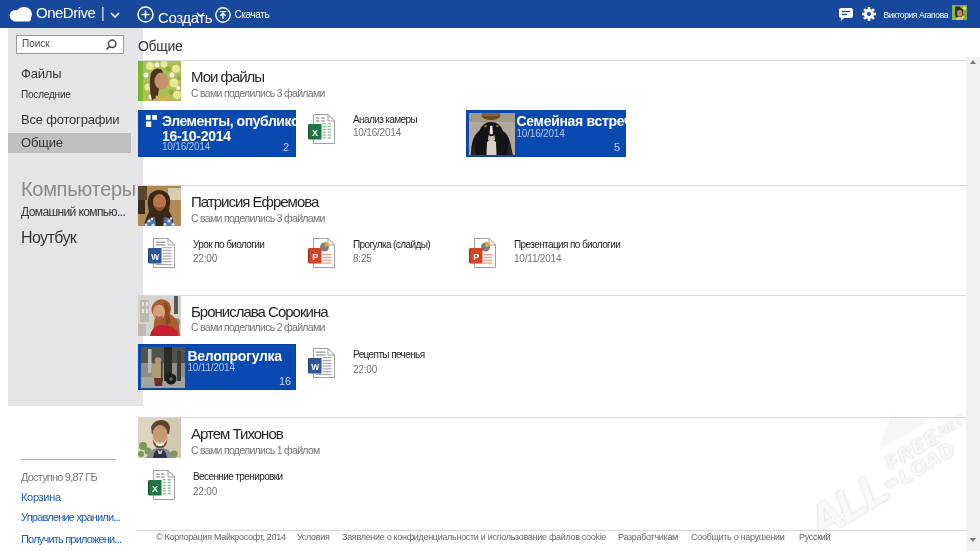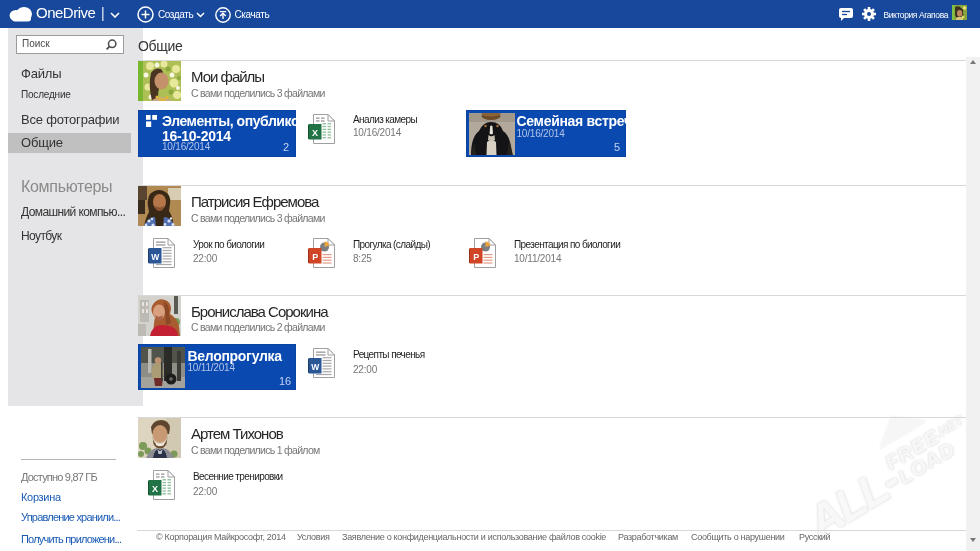--- a/index.html
+++ b/index.html
@@ -40,21 +40,21 @@
 <div class="tb" style="left:36px;top:4px;font-size:15px;letter-spacing:-0.5px">OneDrive</div>
 <div class="tb" style="left:101px;top:5px;font-size:14px;opacity:.9;font-weight:300">|</div>
 <svg class="abs" style="left:110px;top:12px" width="10" height="6" viewBox="0 0 10 6">
       <polyline points="1,1 5,5 9,1" fill="none" stroke="#fff" stroke-width="1.6"></polyline>
     </svg>
 <svg class="abs" style="left:137px;top:6px" width="17" height="17" viewBox="0 0 17 17">
  <circle cx="8.5" cy="8.5" r="7.5" fill="none" stroke="#fff" stroke-width="1.5"></circle>
  <line x1="8.5" y1="4.5" x2="8.5" y2="12.5" stroke="#fff" stroke-width="1.5"></line>
  <line x1="4.5" y1="8.5" x2="12.5" y2="8.5" stroke="#fff" stroke-width="1.5"></line>
 </svg>
-<div class="tb" style="left:158px;top:9px;font-size:10px;letter-spacing:-0.4px">Создать</div>
+<div class="tb" style="left:158px;top:9px;font-size:15px;letter-spacing:-0.4px">Создать</div>
 <svg class="abs" style="left:196px;top:12px" width="9" height="6" viewBox="0 0 9 6">
       <polyline points="1,1 4.5,4.5 8,1" fill="none" stroke="#fff" stroke-width="1.5"></polyline>
     </svg>
 <svg class="abs" style="left:215px;top:6.5px" width="16" height="16" viewBox="0 0 16 16">
  <circle cx="8" cy="8" r="7.2" fill="none" stroke="#fff" stroke-width="1.4"></circle>
  <line x1="4.8" y1="4.6" x2="11.2" y2="4.6" stroke="#fff" stroke-width="1.3"></line>
  <line x1="8" y1="6.8" x2="8" y2="12" stroke="#fff" stroke-width="1.4"></line>
  <path d="M5.2 9 L8 6.2 L10.8 9" fill="none" stroke="#fff" stroke-width="1.4"></path>
 </svg>
 <div class="tb" style="left:234.5px;top:9px;font-size:10px;letter-spacing:-0.4px">Скачать</div>
@@ -93,23 +93,23 @@
 <div class="sb" style="left:14px;top:10px;font-size:10px;color:#4a4a4a">Поиск</div>
 <svg class="abs" style="left:96px;top:10px" width="14" height="14" viewBox="0 0 14 14">
  <circle cx="8.2" cy="5.8" r="3.7" fill="none" stroke="#4a4a4a" stroke-width="1.5"></circle>
  <line x1="5.4" y1="8.6" x2="2.6" y2="11.4" stroke="#4a4a4a" stroke-width="1.7"></line>
 </svg>
 <div class="abs" style="left:0;top:104.5px;width:123px;height:20.5px;background:#c0c0c0"></div>
 <div class="sb" style="left:13px;top:37.5px;font-size:13px;letter-spacing:-0.2px">Файлы</div>
 <div class="sb" style="left:13px;top:60.5px;font-size:10px;letter-spacing:-0.2px">Последние</div>
 <div class="sb" style="left:13px;top:83.5px;font-size:13px;letter-spacing:-0.2px">Все фотографии</div>
 <div class="sb" style="left:13px;top:107px;font-size:13px;letter-spacing:-0.2px">Общие</div>
-<div class="sb" style="left:13px;top:150px;font-size:16px;letter-spacing:-0.3px;color:#8a8a8a">Компьютеры</div>
+<div class="sb" style="left:13px;top:150px;font-size:20px;letter-spacing:-0.3px;color:#8a8a8a">Компьютеры</div>
 <div class="sb" style="left:13px;top:176.5px;font-size:12px;letter-spacing:-0.6px">Домашний компью...</div>
-<div class="sb" style="left:13px;top:200.5px;font-size:12px;letter-spacing:-0.6px">Ноутбук</div>
+<div class="sb" style="left:13px;top:200.5px;font-size:16px;letter-spacing:-0.6px">Ноутбук</div>
 <div class="abs" style="left:13px;top:431px;width:95px;height:1px;background:#b3b3b3"></div>
 <div class="sb" style="left:13px;top:442.5px;font-size:11px;letter-spacing:-0.8px;color:#767676">Доступно 9,87 ГБ</div>
 <div class="sb" style="left:13px;top:462.5px;font-size:11px;letter-spacing:-0.3px;color:#1a5bb5">Корзина</div>
 <div class="sb" style="left:13px;top:483px;font-size:11px;letter-spacing:-0.8px;color:#1a5bb5">Управление хранили...</div>
 <div class="sb" style="left:13px;top:504.5px;font-size:11px;letter-spacing:-0.8px;color:#1a5bb5">Получить приложени...</div>
 </div>
 
 <div id="main">
 <div class="mn" style="left:138px;top:37.5px;font-size:14px;letter-spacing:-0.3px;color:#333">Общие</div>
 <div class="sep" style="top:60px"></div>

